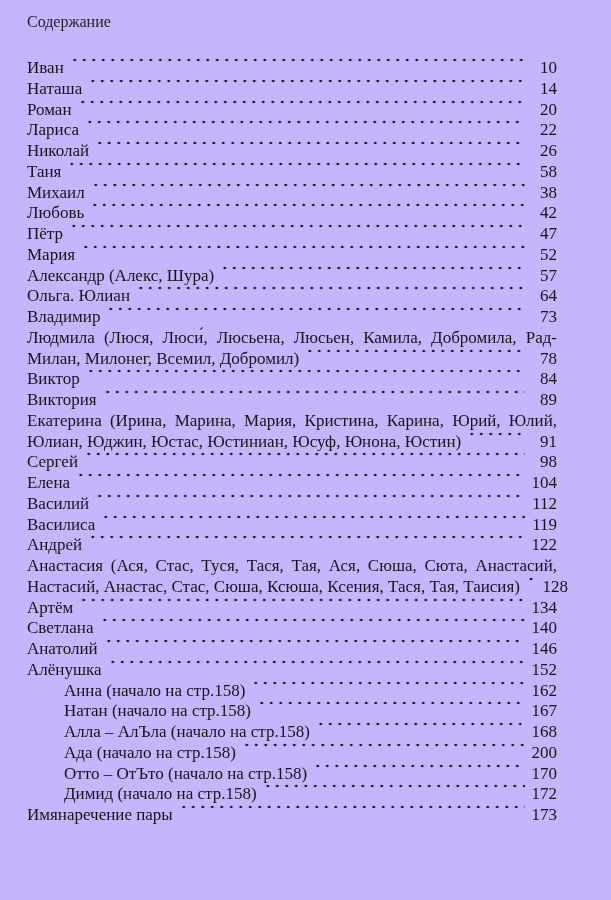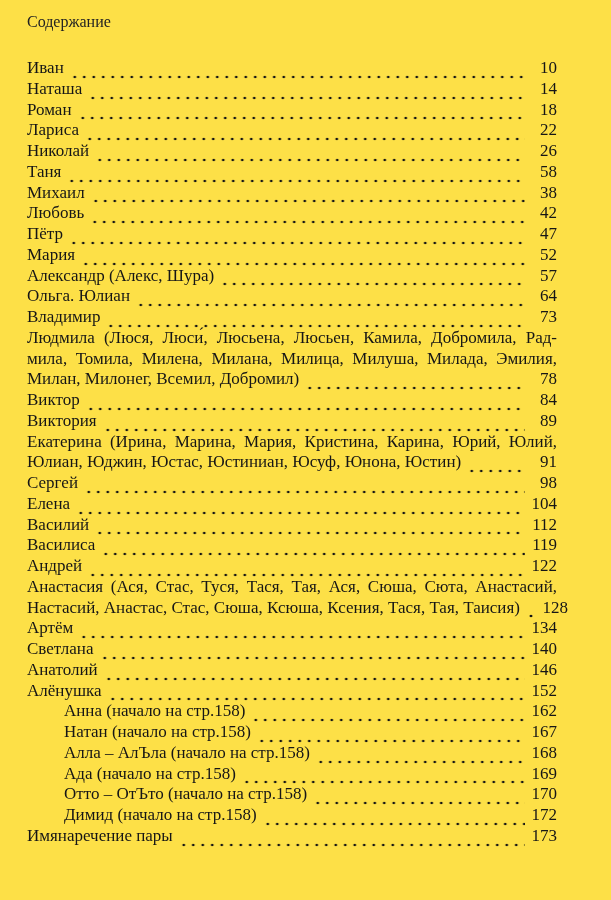--- a/index.html
+++ b/index.html
@@ -12,21 +12,21 @@
     height: 900px;
     overflow: hidden;
     font-family: "Liberation Serif", "DejaVu Serif", serif;
     color: #161616;
   }
   .page {
     box-sizing: border-box;
     width: 611px;
     height: 900px;
     padding: 12px 54px 10px 27px;
-    background: #fde047;
+    background: #c4b5fd;
   }
   .page-title {
     font-size: 16px;
     line-height: 19px;
     margin: 0 0 27px 0;
     font-weight: normal;
     color: #222;
   }
   .toc-list {
     font-size: 17px;
@@ -35,21 +35,21 @@
   .entry { }
   .entry.indent .row { padding-left: 37px; }
   .cont-line {
     text-align: justify;
     text-align-last: justify;
     white-space: normal;
     font-family: Liberation Serif, serif;
   }
   .row {
     display: flex;
-    align-items: flex-end;
+    align-items: flex-start;
   }
   .label {
     white-space: nowrap;
     flex: 0 0 auto;
   }
   .leader {
     flex: 1 1 auto;
     min-width: 10px;
     height: 4px;
     margin: 0 4px 0 6px;
@@ -82,21 +82,21 @@
         <div class="row">
           <span class="label">Наташа</span>
           <span class="leader"></span>
           <span class="pagenum">14</span>
         </div>
       </div>
       <div class="entry">
         <div class="row">
           <span class="label">Роман</span>
           <span class="leader"></span>
-          <span class="pagenum">18</span>
+          <span class="pagenum">20</span>
         </div>
       </div>
       <div class="entry">
         <div class="row">
           <span class="label">Лариса</span>
           <span class="leader"></span>
           <span class="pagenum">22</span>
         </div>
       </div>
       <div class="entry">
@@ -157,21 +157,20 @@
       </div>
       <div class="entry">
         <div class="row">
           <span class="label">Владимир</span>
           <span class="leader"></span>
           <span class="pagenum">73</span>
         </div>
       </div>
       <div class="entry">
         <div class="cont-line">Людмила (Люся, Люси́, Люсьена, Люсьен, Камила, Добромила, Рад-</div>
-        <div class="cont-line">мила, Томила, Милена, Милана, Милица, Милуша, Милада, Эмилия,</div>
         <div class="row">
           <span class="label">Милан, Милонег, Всемил, Добромил)</span>
           <span class="leader"></span>
           <span class="pagenum">78</span>
         </div>
       </div>
       <div class="entry">
         <div class="row">
           <span class="label">Виктор</span>
           <span class="leader"></span>
@@ -282,21 +281,21 @@
         <div class="row">
           <span class="label">Алла – АлЪла (начало на стр.158)</span>
           <span class="leader"></span>
           <span class="pagenum">168</span>
         </div>
       </div>
       <div class="entry indent">
         <div class="row">
           <span class="label">Ада (начало на стр.158)</span>
           <span class="leader"></span>
-          <span class="pagenum">169</span>
+          <span class="pagenum">200</span>
         </div>
       </div>
       <div class="entry indent">
         <div class="row">
           <span class="label">Отто – ОтЪто (начало на стр.158)</span>
           <span class="leader"></span>
           <span class="pagenum">170</span>
         </div>
       </div>
       <div class="entry indent">

